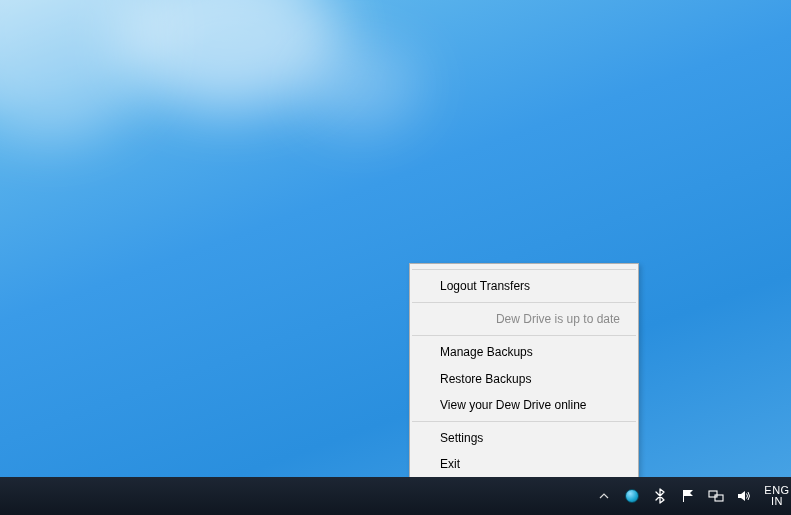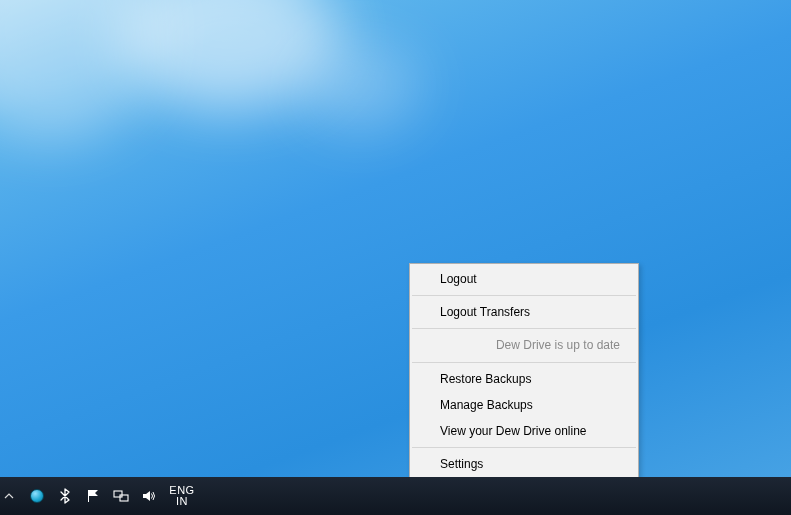--- a/index.html
+++ b/index.html
@@ -37,21 +37,21 @@
 
     .taskbar {
       position: absolute;
       left: 0;
       right: 0;
       bottom: 0;
       height: 38px;
       background: linear-gradient(180deg, #1d2633 0%, #0f1620 100%);
       display: flex;
       align-items: center;
-      justify-content: flex-start;
+      justify-content: flex-end;
       color: #fff;
       font-size: 11px;
     }
     .tray {
       display: flex;
       align-items: center;
       gap: 10px;
     }
     .tray-icon {
       display: inline-flex;
@@ -117,28 +117,27 @@
   </style>
 </head>
 <body>
 
 <div class="desktop">
   <div class="blob a"></div>
   <div class="blob b"></div>
   <div class="blob c"></div>
 
   <div class="context-menu">
-    <div class="item enabled">Logout</div>
     <div class="sep"></div>
     <div class="item enabled">Logout Transfers</div>
     <div class="sep"></div>
     <div class="item disabled">Dew Drive is up to date</div>
     <div class="sep"></div>
+    <div class="item enabled">Manage Backups</div>
     <div class="item enabled">Restore Backups</div>
-    <div class="item enabled">Manage Backups</div>
     <div class="item enabled">View your Dew Drive online</div>
     <div class="sep"></div>
     <div class="item enabled">Settings</div>
     <div class="item enabled">Exit</div>
   </div>
 
   <div class="taskbar">
     <div class="tray">
 
       <span class="show-hidden-chevron">

